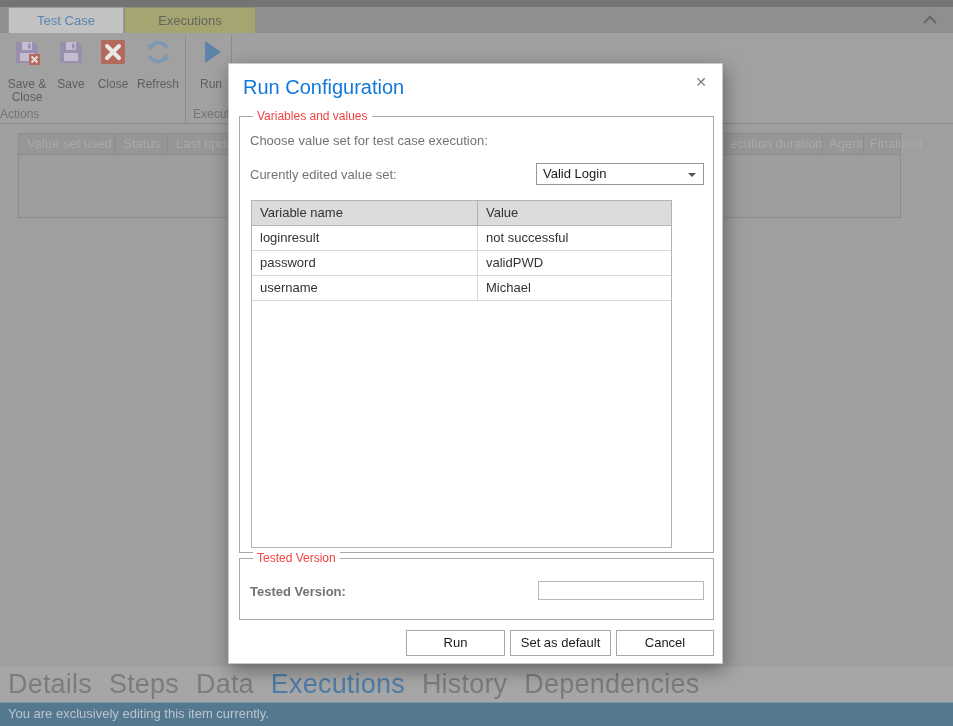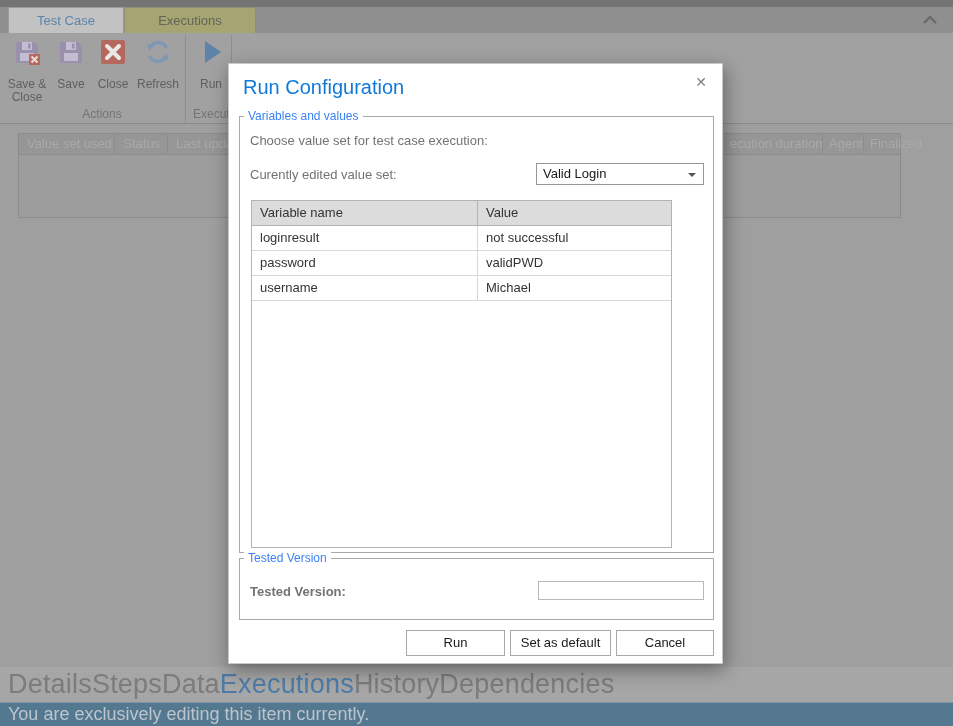--- a/index.html
+++ b/index.html
@@ -38,22 +38,22 @@
   .exec-right .hdr .hc:last-child { border-right:none; }
   .exec-body { height:63px; background:#9d9d9d; border-top:1px solid #8c8c8c; }
 
   
   .dialog { left:228px; top:63px; width:495px; height:601px; background:#ffffff;
             border:1px solid #c8c8c8; box-shadow:2px 6px 18px rgba(0,0,0,0.38); z-index:10; }
   .dlg-title { position:absolute; left:14px; top:12px; font-size:20px; color:#1079d8; }
   .dlg-close { position:absolute; right:11px; top:8px; width:20px; height:20px;
                font-size:14px; color:#808080; text-align:center; line-height:20px; cursor:default; }
   .groupbox { position:absolute; border:1px solid #a9a9a9; }
-  .gb-legend { position:absolute; top:-8px; left:4px; background:#ffffff; padding:0 4px;
-               font-size:12px; color:#3b82f6; line-height:14px; }
+  .gb-legend { position:absolute; top:-8px; left:13px; background:#ffffff; padding:0 4px;
+               font-size:12px; color:#ef4444; line-height:14px; }
   .fs1 { left:10px; top:52px; width:475px; height:437px; }
   .fs2 { left:10px; top:494px; width:475px; height:62px; }
   .dlg-text { position:absolute; font-size:13px; color:#737373; white-space:nowrap; }
   .dropdown { position:absolute; right:9px; top:46px; width:168px; height:22px;
               border:1px solid #979797; background:#fff; }
   .dropdown .sel { font-size:13px; color:#1a1a1a; line-height:20px; padding-left:6px; }
   .dd-arrow { position:absolute; right:7px; top:9px; width:0; height:0;
               border-left:4px solid transparent; border-right:4px solid transparent;
               border-top:4px solid #555; }
   .var-table { position:absolute; left:11px; top:83px; width:421px; height:348px;
@@ -69,26 +69,26 @@
               font-family:"Liberation Sans",sans-serif; }
   .dlg-btn { position:absolute; top:566px; height:26px; background:#fff;
              border:1px solid #a8a8a8; font-size:13px; color:#1a1a1a; text-align:center;
              line-height:24px; cursor:default; }
   .btn-run { left:177px; width:99px; }
   .btn-default { left:281px; width:101px; }
   .btn-cancel { left:387px; width:98px; }
 
   
   .bottom-nav { left:0; top:667px; width:953px; height:35px; background:#a6a6a6;
-                display:flex; align-items:center; padding-left:8px; }
+                display:flex; align-items:center; padding-left:8px; gap:17px; }
   .nav-item { font-size:27px; color:#7c7c7c; letter-spacing:0.2px; white-space:nowrap; }
   .nav-item.active { color:#4d7ca6; }
   .status-bar { left:0; top:702px; width:953px; height:24px; background:#53788f;
                 border-top:1px solid #7b96a9; }
-  .status-bar .msg { font-size:18px; color:#bdc5cc; line-height:22px; padding-left:8px; }
+  .status-bar .msg { font-size:13px; color:#bdc5cc; line-height:22px; padding-left:8px; }
 </style>
 </head>
 <body>
 
 <div class="abs top-strip"></div>
 
 <div class="abs tab-row">
   <div class="rtab active">Test Case</div>
   <div class="rtab other">Executions</div>
   <div class="collapse-btn">
@@ -144,21 +144,21 @@
       <svg width="28" height="28" viewBox="0 0 28 28">
         <path d="M22.5 10 A9 9 0 0 0 6.5 9" fill="none" stroke="#7e97b4" stroke-width="3.4"></path>
         <polygon points="3.2,5.5 10.5,7.5 5,13" fill="#7e97b4"></polygon>
         <path d="M5.5 18 A9 9 0 0 0 21.5 19" fill="none" stroke="#7e97b4" stroke-width="3.4"></path>
         <polygon points="24.8,22.5 17.5,20.5 23,15" fill="#7e97b4"></polygon>
       </svg>
     </span>
     <span class="lbl">Refresh</span>
   </div>
 
-  <div class="grp-lbl" style="left:0; width:156px; text-align:center;margin-left:24px;">Actions</div>
+  <div class="grp-lbl" style="left:0; width:156px; text-align:left;">Actions</div>
   <div class="vsep" style="left:185px;"></div>
 
   <div class="rbtn" style="left:190px; width:42px;">
     <span class="icon">
       <svg width="28" height="28" viewBox="0 0 28 28">
         <polygon points="8,3 24,14 8,25" fill="#5d83a8"></polygon>
       </svg>
     </span>
     <span class="lbl">Run</span>
   </div>

